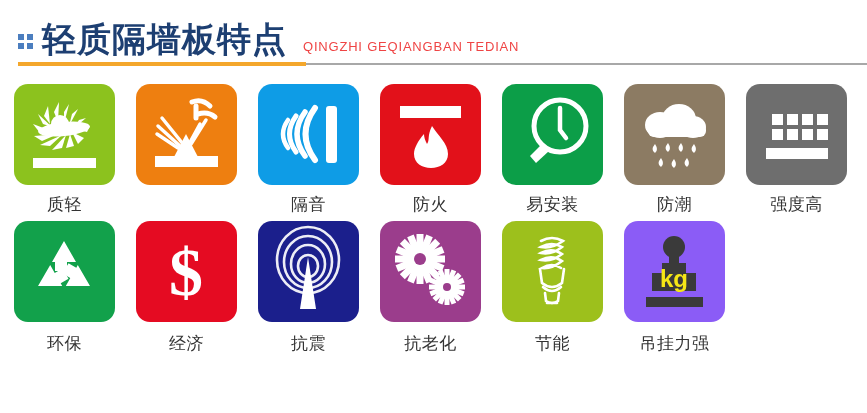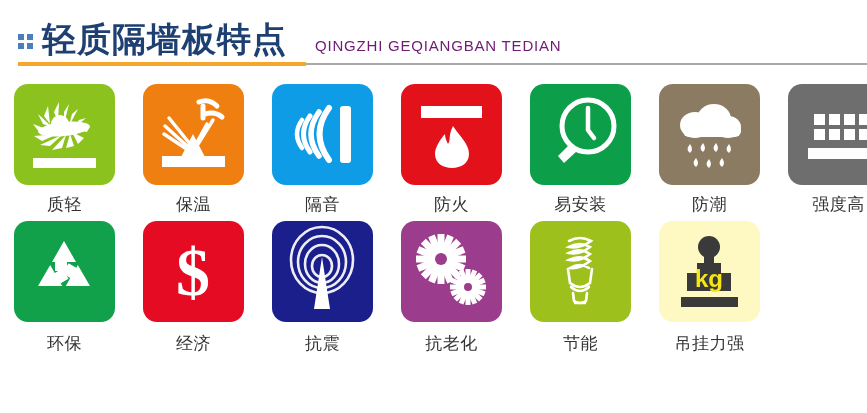--- a/index.html
+++ b/index.html
@@ -46,24 +46,24 @@
     background: #4b7ebf;
   }
   .title-cn {
     font-size: 34px;
     font-weight: bold;
     color: #1d3f72;
     letter-spacing: 1px;
     line-height: 1;
   }
   .title-en {
-    font-size: 15px;
-    color: #701a75;
+    font-size: 13px;
+    color: #ef4444;
     letter-spacing: 0.8px;
-    margin-left: 28px;
+    margin-left: 16px;
     line-height: 1;
     white-space: nowrap;
   }
   .rule-wrap {
     position: absolute;
     left: 18px;
     right: 0;
     top: 62px;
     height: 4px;
   }
@@ -88,21 +88,21 @@
     padding: 12px 0 0 0;
   }
   .row {
     display: flex;
     justify-content: flex-start;
     padding-left: 14px;
     margin-bottom: 6px;
   }
   .cell {
     width: 101px;
-    margin-right: 28px;
+    margin-right: 21px;
     text-align: center;
   }
   .cell:last-child { margin-right: 12px; }
   .tile {
     width: 101px;
     height: 101px;
     border-radius: 14px;
     position: relative;
     overflow: hidden;
   }
@@ -179,21 +179,20 @@
             <path d="M70 36 L55 60"></path>
             <path d="M64 40 L52 62"></path>
             <path d="M26 34 L47 60"></path>
             <path d="M22 42 L44 62"></path>
             <path d="M21 50 L42 64"></path>
           </g>
           <path d="M50 50 L62 73 L38 73 Z" fill="#ffffff"></path>
           <rect x="19" y="72" width="63" height="11" fill="#ffffff"></rect>
         </svg>
       </div>
-      <div class="caption">保温</div>
     </div>
 
     <div class="cell">
       <div class="tile" style="background:#0e9ce6">
         <svg viewBox="0 0 101 101">
           <g stroke="#ffffff" fill="none" stroke-linecap="round">
             <path d="M57 24 Q38 50 57 76" stroke-width="6"></path>
             <path d="M47 28 Q31 50 47 72" stroke-width="5.5"></path>
             <path d="M38 32 Q25 50 38 68" stroke-width="5"></path>
             <path d="M30 36 Q20 50 30 64" stroke-width="4.5"></path>
@@ -369,21 +368,21 @@
             <path d="M41 66 Q50 74 59 66"></path>
             <path d="M43 72 L44 80 Q50 84 56 80 L57 72"></path>
             <path d="M45 82 L55 82"></path>
           </g>
         </svg>
       </div>
       <div class="caption">节能</div>
     </div>
 
     <div class="cell">
-      <div class="tile" style="background:#fef9c3">
+      <div class="tile" style="background:#8b5cf6">
         <svg viewBox="0 0 101 101">
           <g fill="#3a3a3a">
             <circle cx="50" cy="26" r="11"></circle>
             <rect x="45" y="32" width="10" height="12"></rect>
             <path d="M28 52 L38 52 L38 42 L62 42 L62 52 L72 52 L72 70 L28 70 Z"></path>
             <rect x="22" y="76" width="57" height="10"></rect>
           </g>
           <text x="50" y="66" text-anchor="middle" font-family="Liberation Sans, sans-serif" font-size="24" font-weight="bold" fill="#f5e616">kg</text>
         </svg>
       </div>

